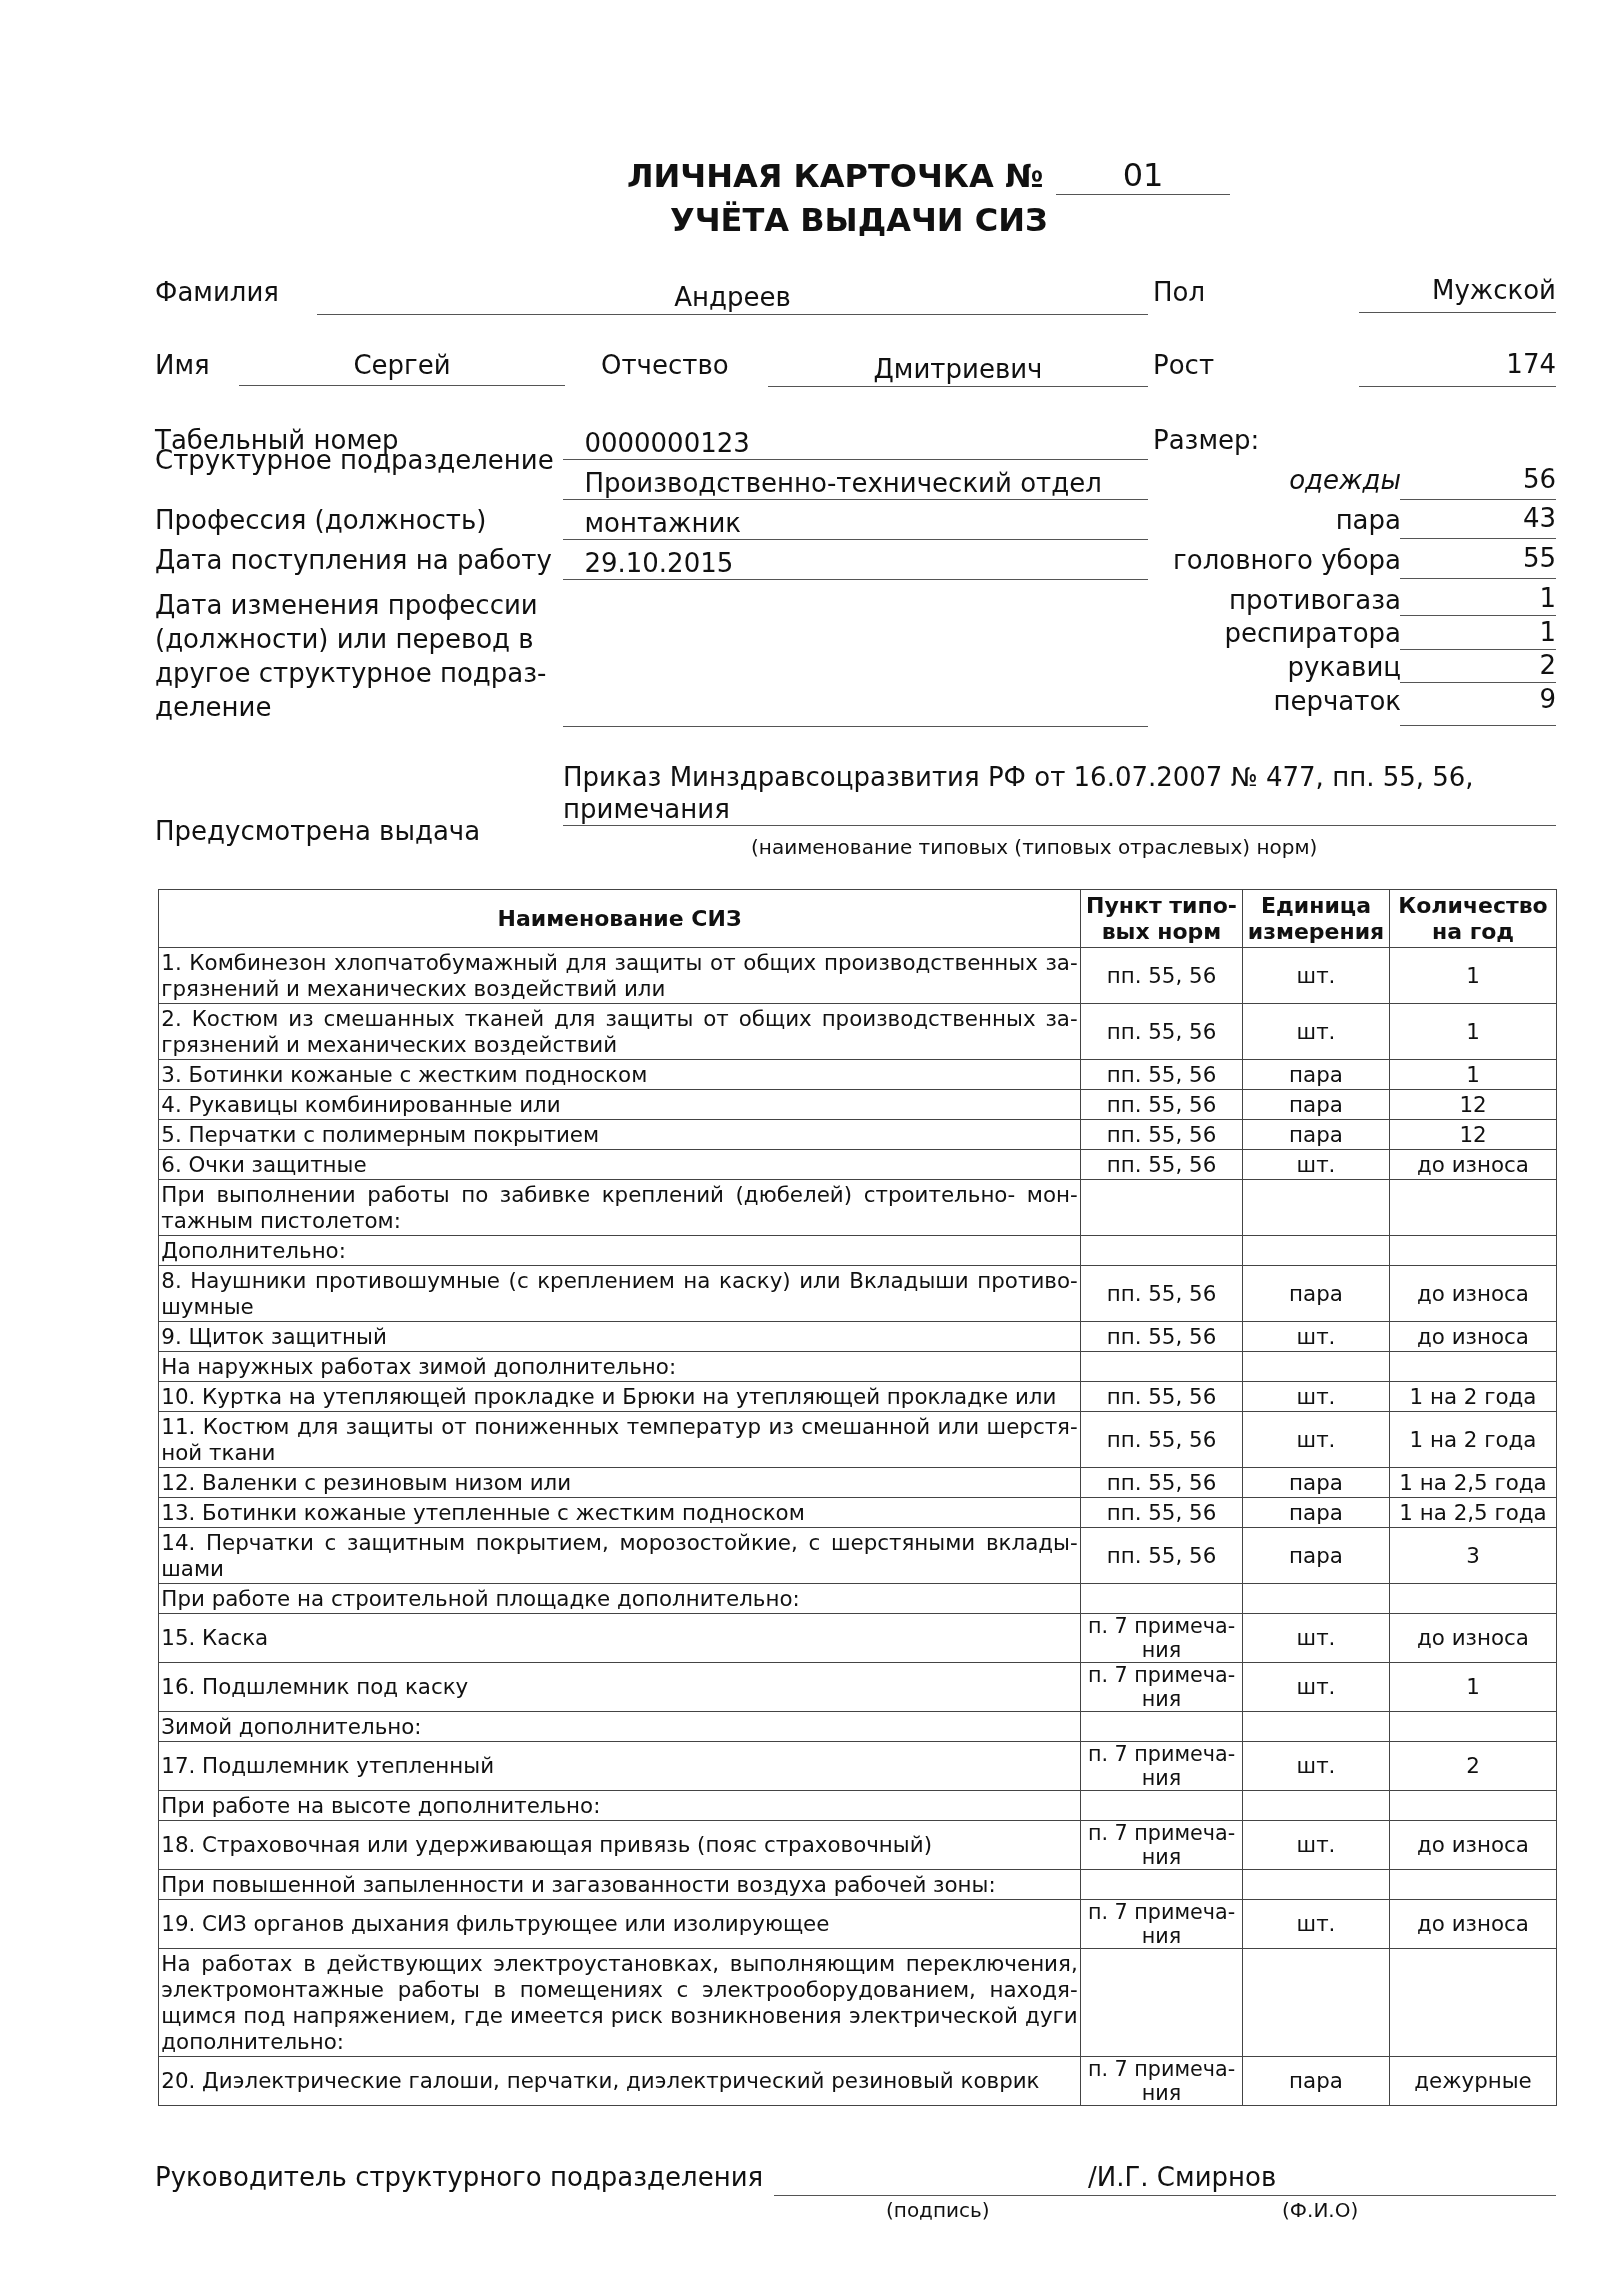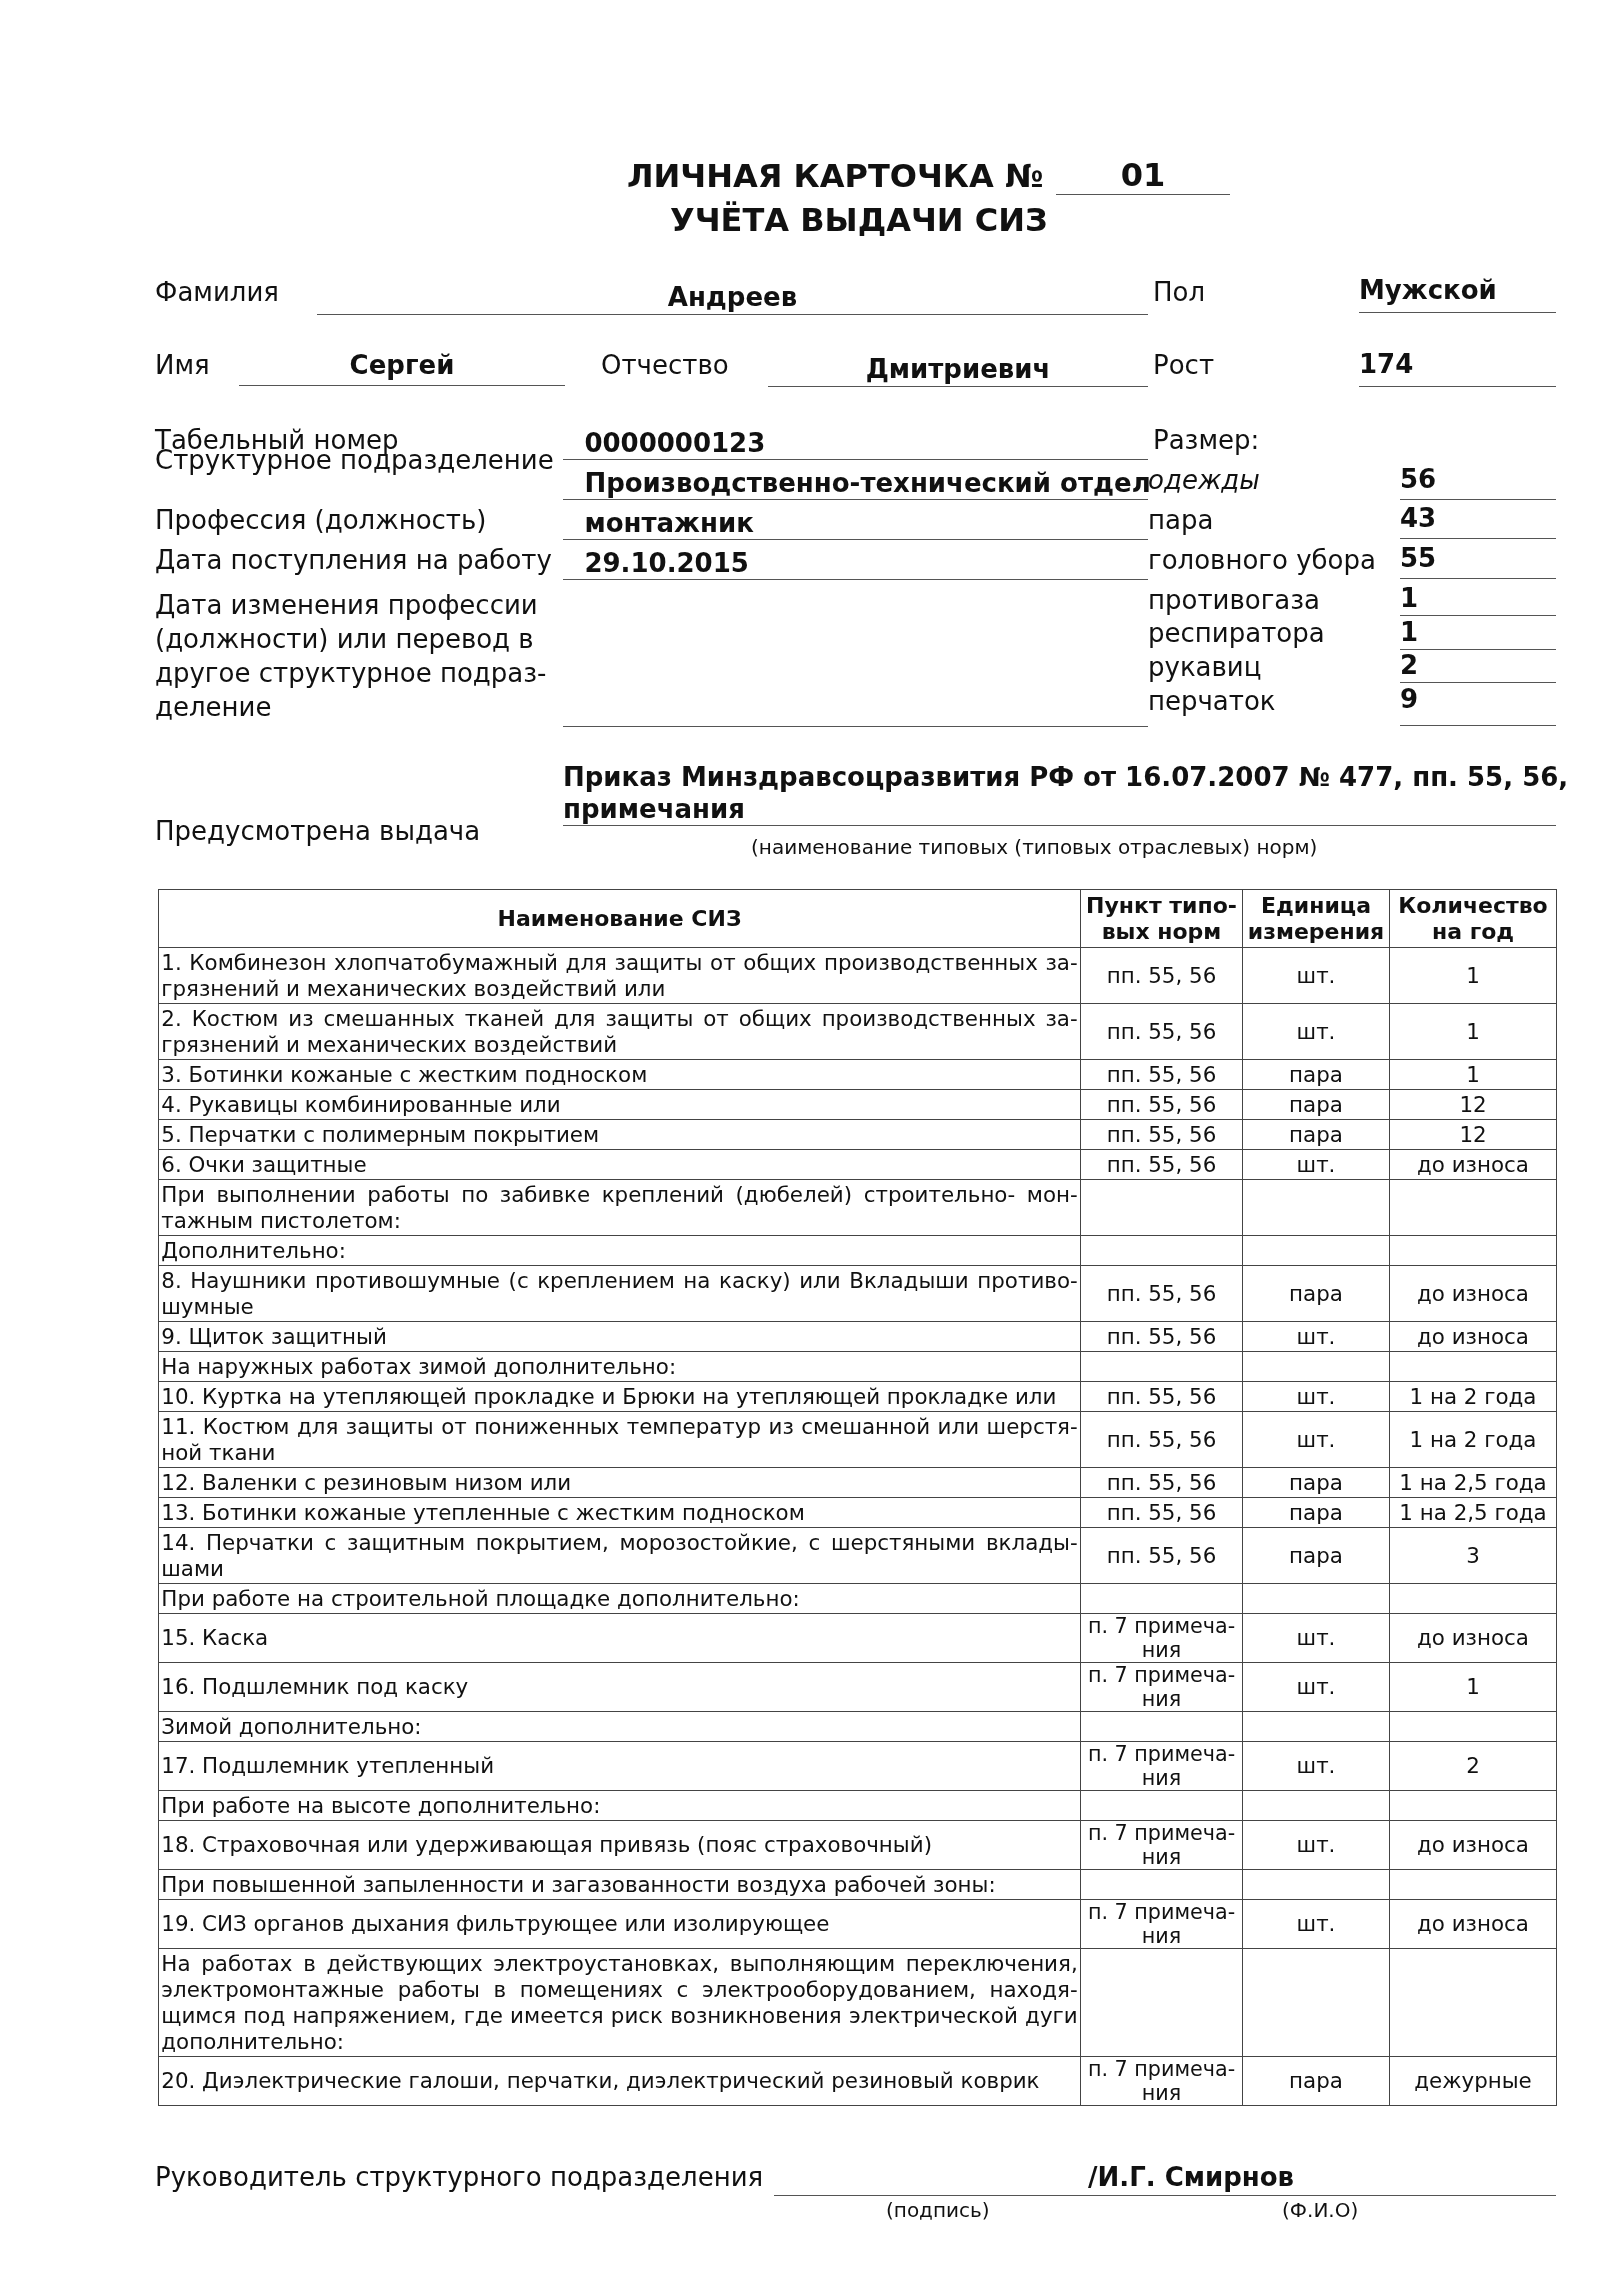--- a/index.html
+++ b/index.html
@@ -1,22 +1,22 @@
 <!DOCTYPE html>
 <html style="font-size:12.2px"><head>
 <meta charset="utf-8">
 <style>
   html, body { margin:0; padding:0; background:#ffffff; }
   body { width:1624px; height:2295px; position:relative; font-family:"DejaVu Sans", sans-serif; color:#111; overflow:hidden; }
   .abs { position:absolute; }
   .t { font-size:26px; line-height:31px; white-space:nowrap; }
   .title { font-weight:bold; font-size:32px; line-height:40px; }
-  .uline { border-bottom:1.5px solid #555;font-weight:bold; }
+  .uline { border-bottom:1.5px solid #555; }
   .val { text-align:center; }
-  .r { }
+  .r { text-align:right; }
   .small { font-size:20px; line-height:23px; }
 
   table.siz { position:absolute; left:158px; top:889px; width:1398px; border-collapse:collapse; table-layout:fixed; }
   table.siz td, table.siz th { border:1.5px solid #444; font-size:21.4px; line-height:26px; padding:1.5px 2.3px; vertical-align:middle; }
   table.siz th { font-weight:bold; text-align:center; font-size:22px; line-height:26px; }
   table.siz td.name { text-align:justify; text-align-last:left; }
   table.siz td.c { text-align:center; }
   table.siz td.small2 { font-size:20.7px; line-height:24px; padding:0 1.5px; }
 </style>
 </head>

